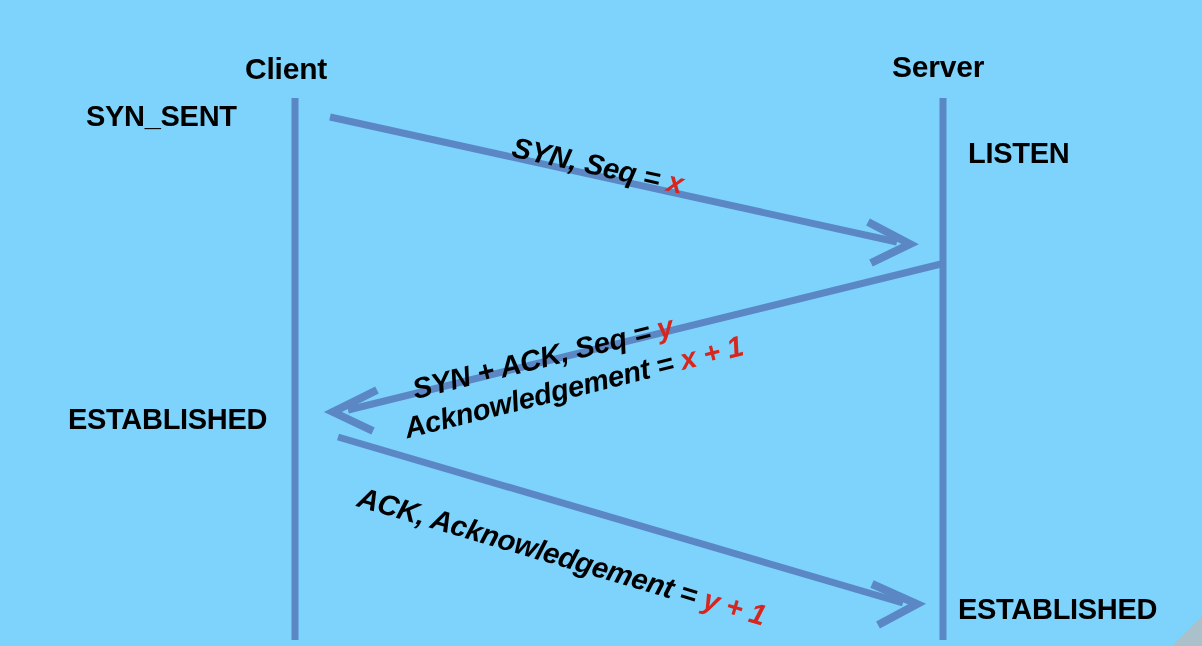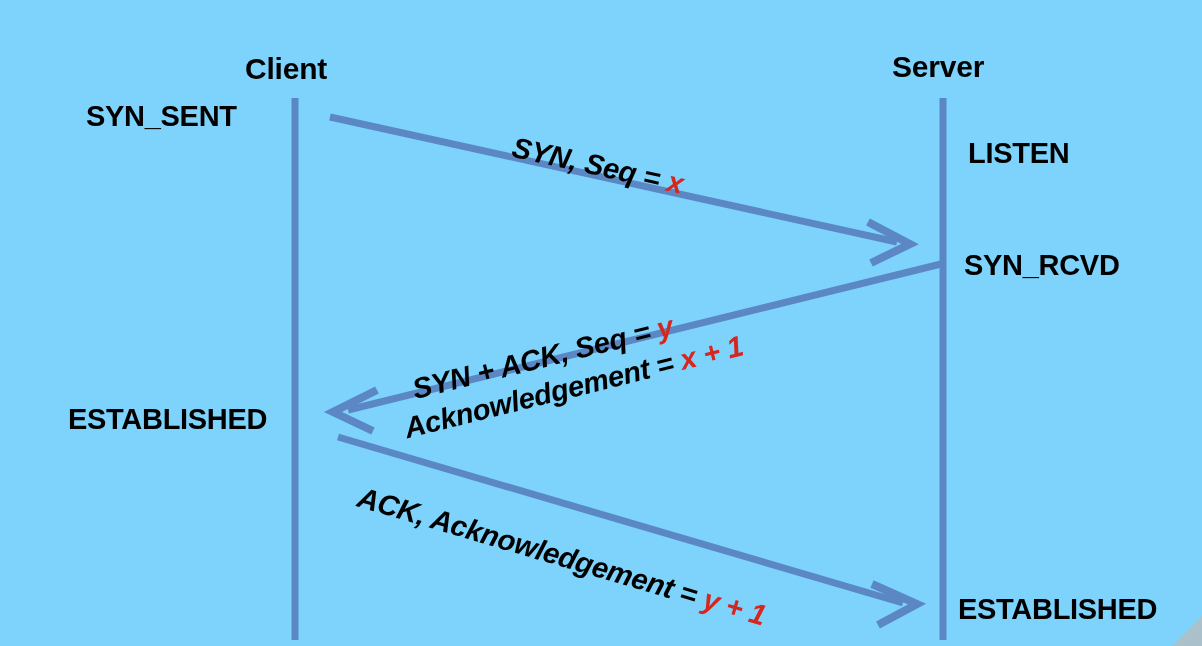--- a/index.html
+++ b/index.html
@@ -88,21 +88,20 @@
     </g>
   </svg>
 
   <div class="node-title" style="left:245px; top:52px;">Client</div>
   <div class="node-title" style="left:856px; top:50px;margin-left:36px;">Server</div>
 
   <div class="state-label" style="left:86px; top:100px;">SYN_SENT</div>
 
   <div class="state-label" style="left:968px; top:96px;margin-top:41px;">LISTEN</div>
 
-  <div class="state-label" style="left:964px; top:249px;">SYN_RCVD</div>
 
   <div class="state-label" style="left:68px; top:403px;">ESTABLISHED</div>
 
   <div class="state-label" style="left:958px; top:593px;">ESTABLISHED</div>
 
   <div class="msg-label" style="left:516px; top:131px; transform: rotate(12.4deg);">
     <span>SYN, Seq = </span><span class="val">x</span>
   </div>
 
   <div class="msg-label" style="left:409px; top:374px; transform: rotate(-13.9deg);">

